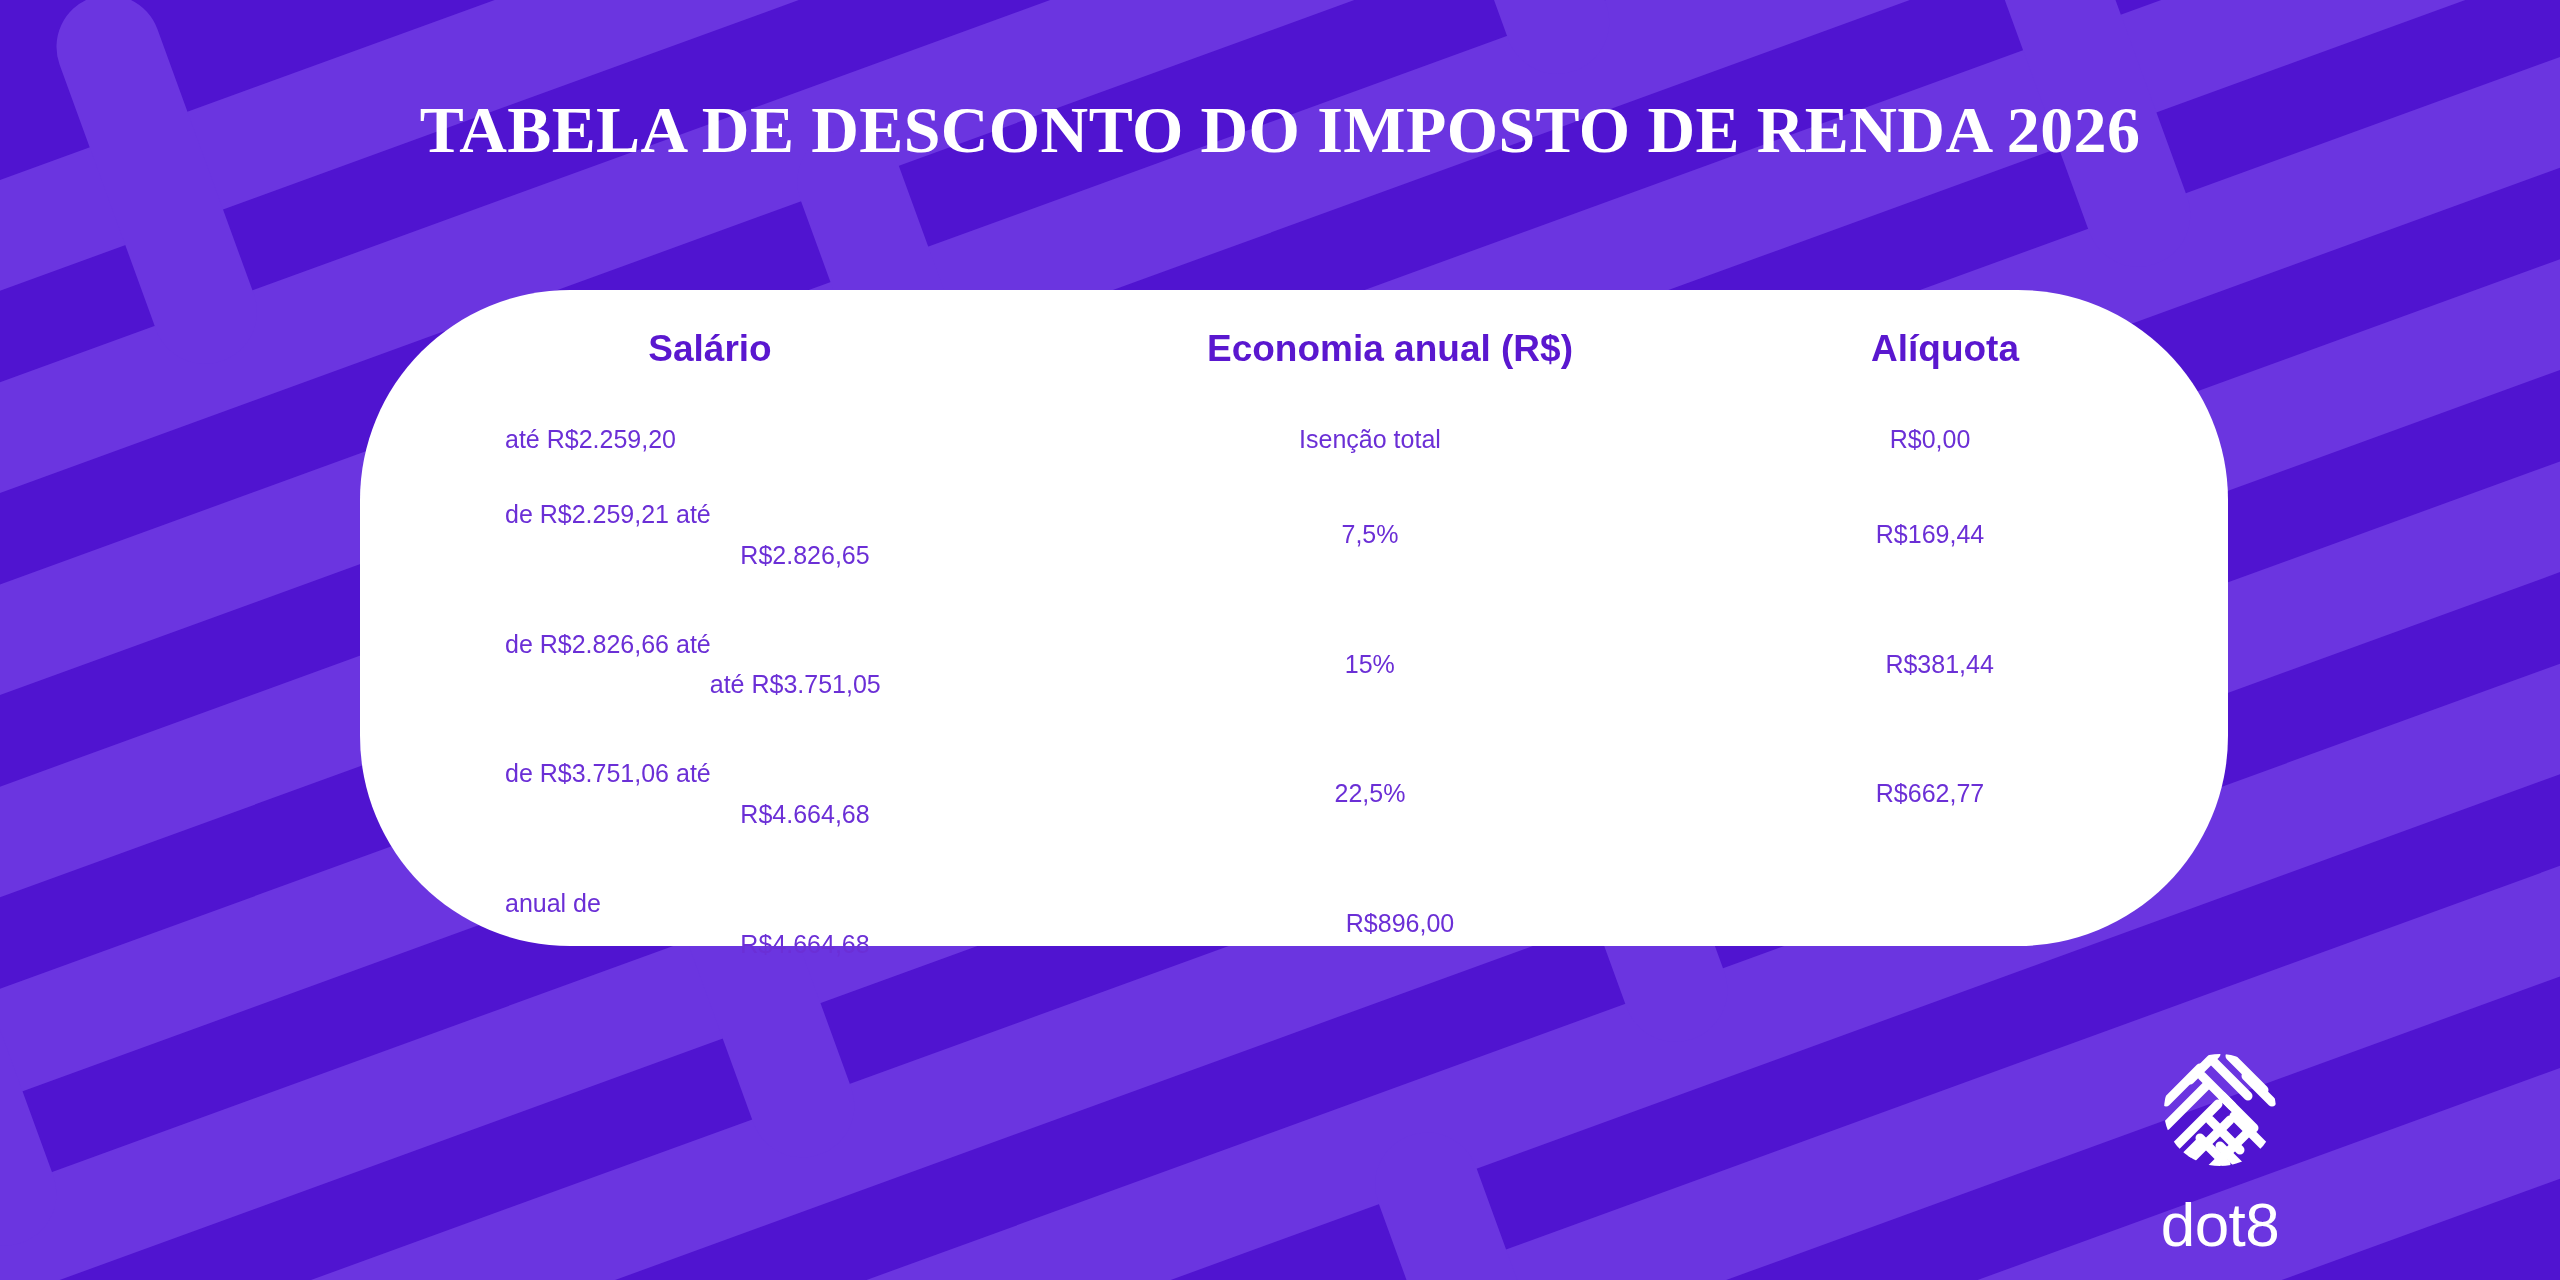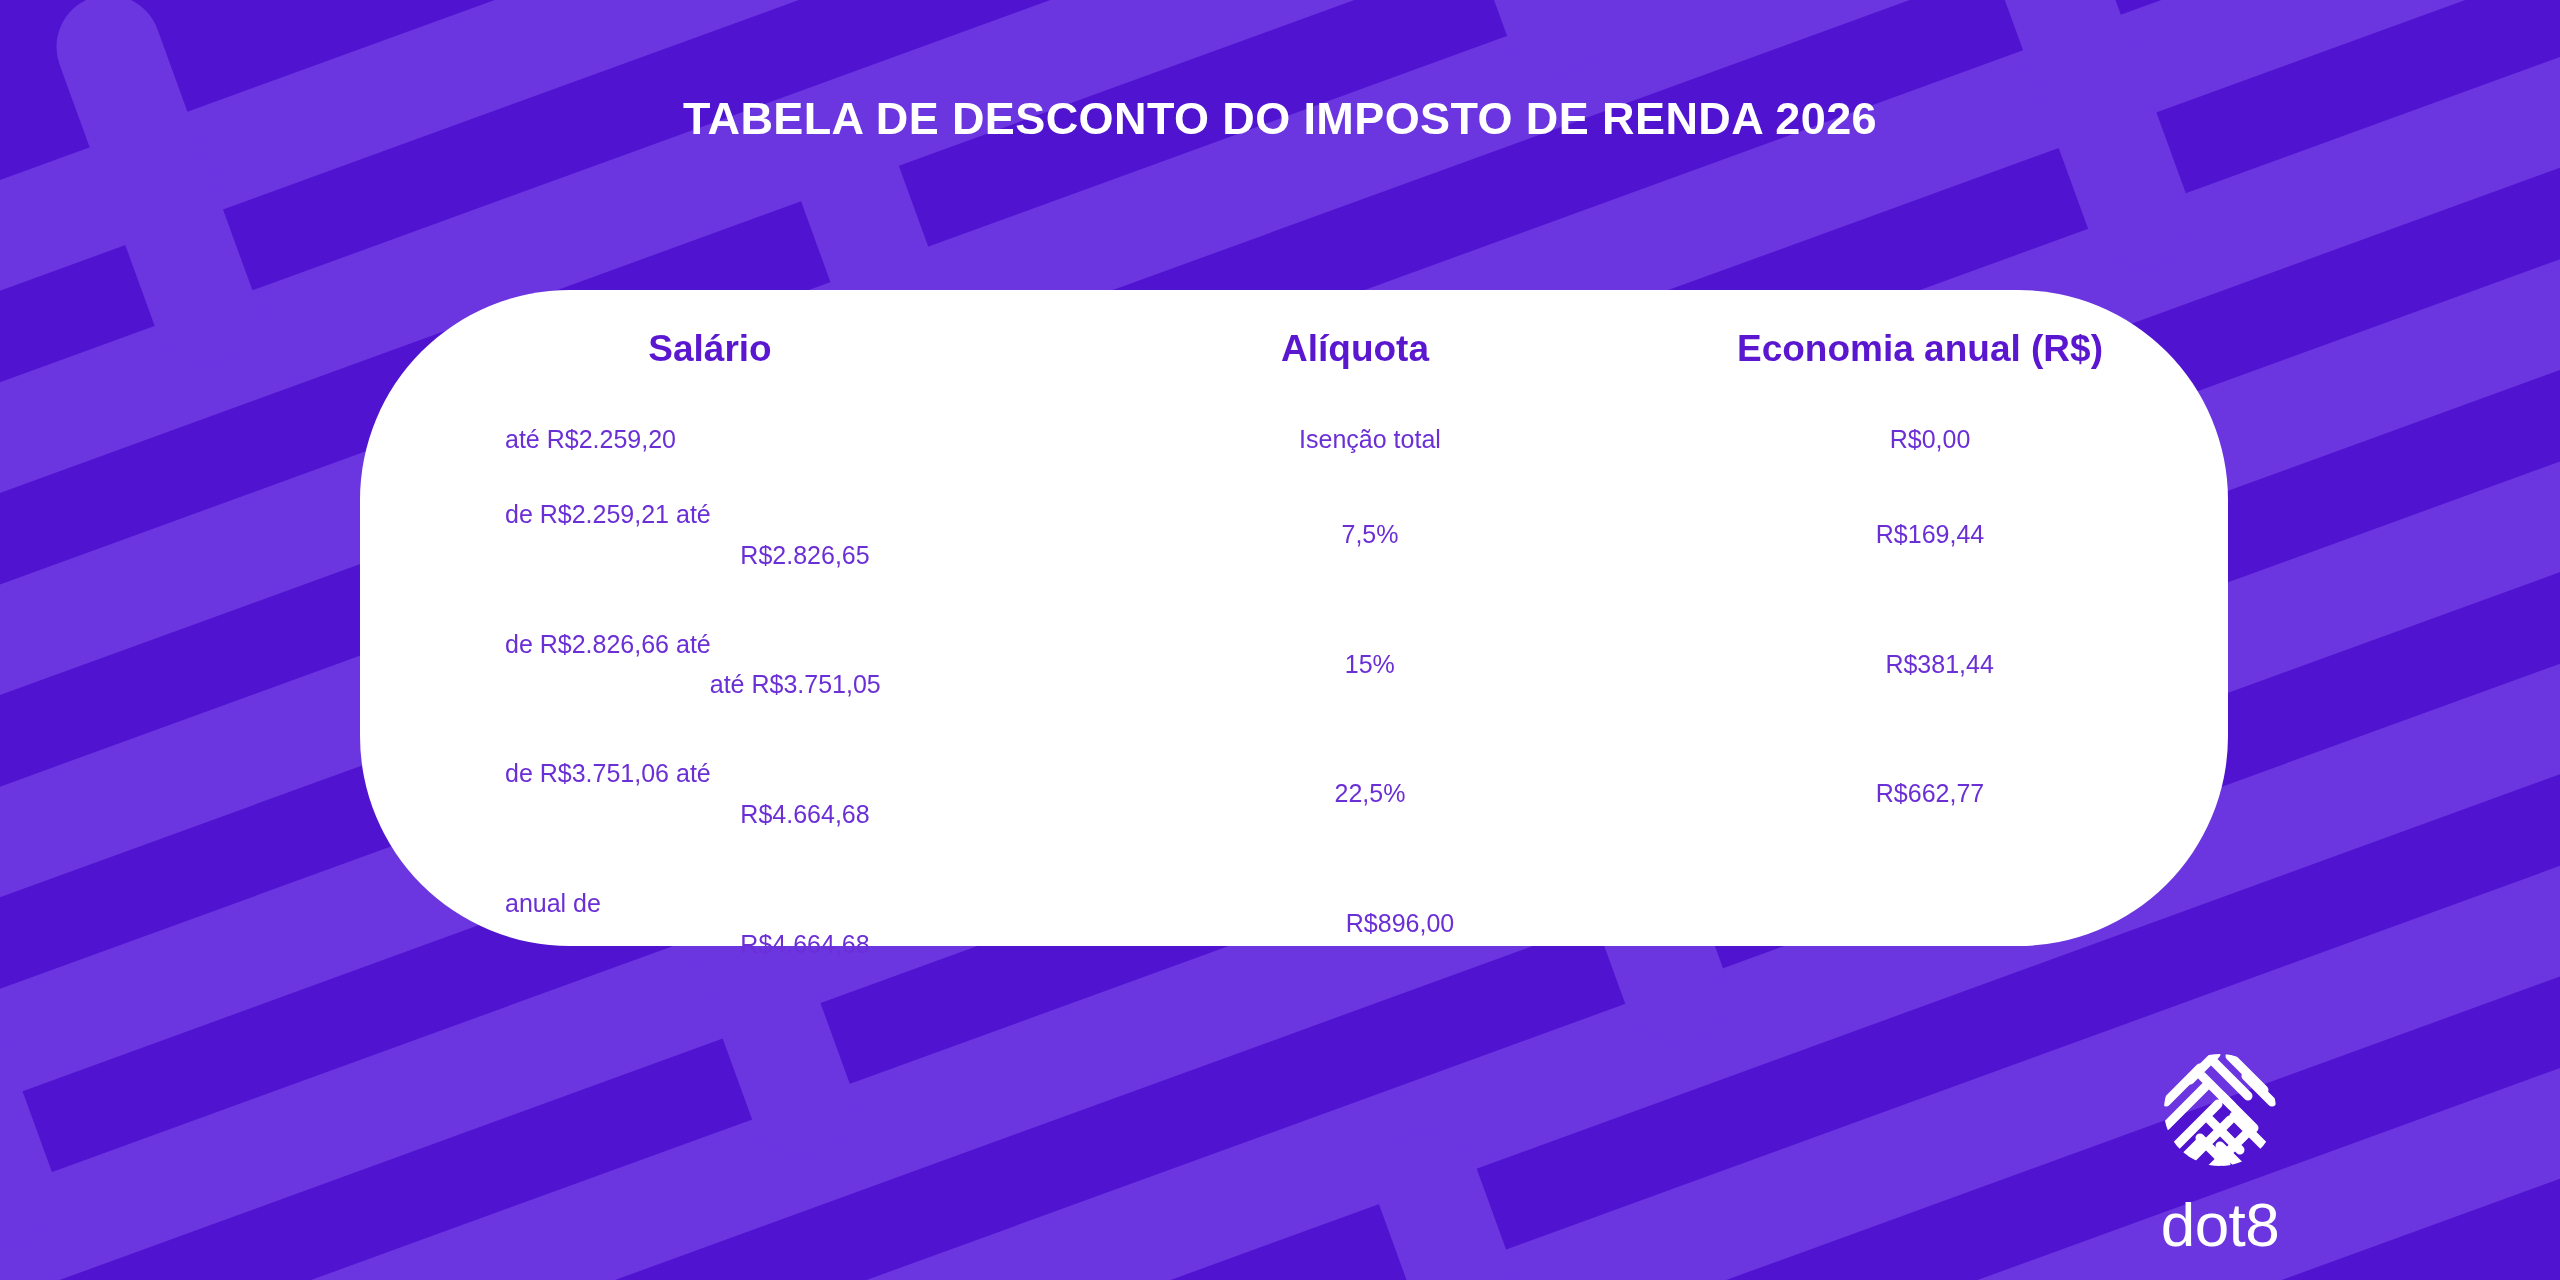--- a/index.html
+++ b/index.html
@@ -25,25 +25,26 @@
     pointer-events:none;
   }
 
   
   #title {
     position:absolute;
     left:0; top:95px;
     width:2560px;
     text-align:center;
     color:#ffffff;
-    font-size:45px;
+    font-size:66px;
     font-weight:bold;
     letter-spacing:0.4px;
     line-height:1.05;
     z-index:5;
+    font-family:Liberation Serif, serif;
   }
 
   
   #card {
     position:absolute;
     left:360px; top:290px;
     width:1868px; height:656px;
     background:#ffffff;
     border-radius:210px;
     z-index:4;
@@ -188,22 +189,22 @@
   </svg>
 
   <h1 id="title">TABELA DE DESCONTO DO IMPOSTO DE RENDA 2026</h1>
 
   <div id="card"></div>
 
   <div id="table">
 
     <div class="t-row" id="table-head">
       <div class="th c-salario">Salário</div>
+      <div class="th c-economia">Economia anual (R$)</div>
       <div class="th c-aliquota">Alíquota</div>
-      <div class="th c-economia">Economia anual (R$)</div>
     </div>
 
     <div class="t-row body-row row-0">
       <div class="cell c-salario">
         <span class="salario-line">até R$2.259,20</span>
       </div>
       <div class="cell c-aliquota">Isenção total</div>
       <div class="cell c-economia">R$0,00</div>
     </div>
 

